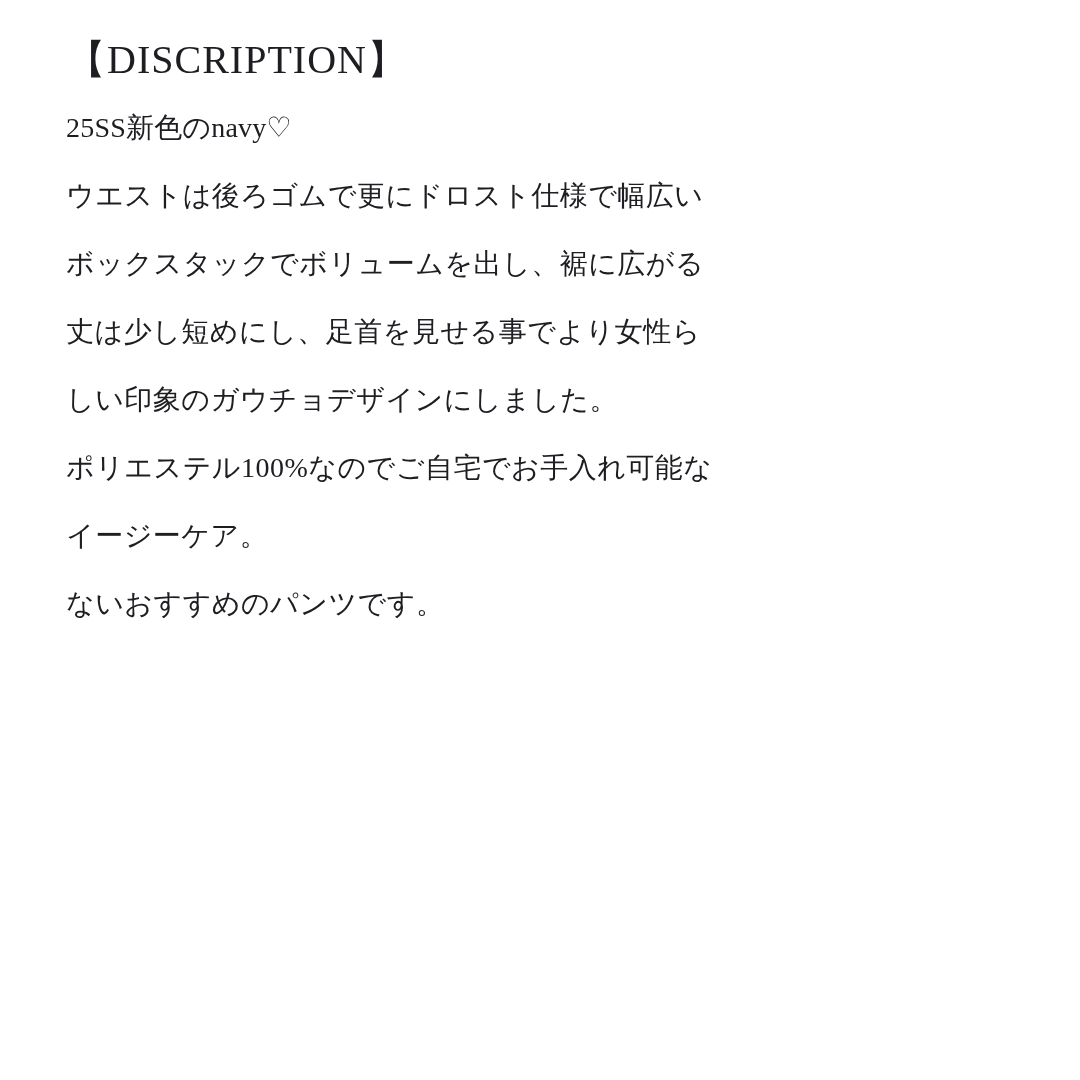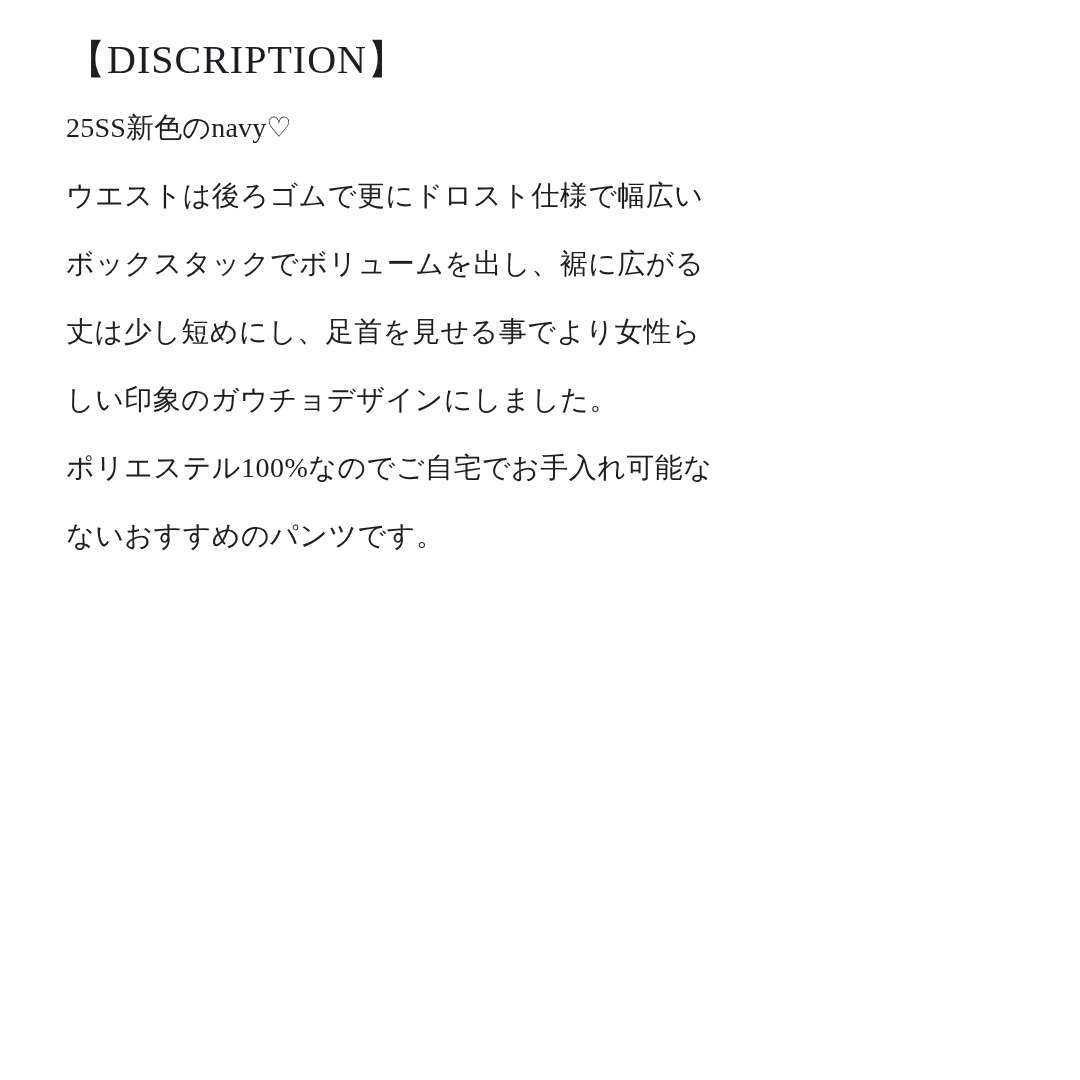--- a/index.html
+++ b/index.html
@@ -44,15 +44,16 @@
 
 <div class="page">
   <div class="description-block">
     <div class="line heading">【DISCRIPTION】</div>
     <div class="line latin">25SS新色のnavy♡</div>
     <div class="line">ウエストは後ろゴムで更にドロスト仕様で幅広い</div>
     <div class="line">ボックスタックでボリュームを出し、裾に広がる</div>
     <div class="line">丈は少し短めにし、足首を見せる事でより女性ら</div>
     <div class="line">しい印象のガウチョデザインにしました。</div>
     <div class="line">ポリエステル100%なのでご自宅でお手入れ可能な</div>
+    <div class="line">イージーケア。</div>
     <div class="line">ないおすすめのパンツです。</div>
   </div>
 </div>
 
 </body></html>

